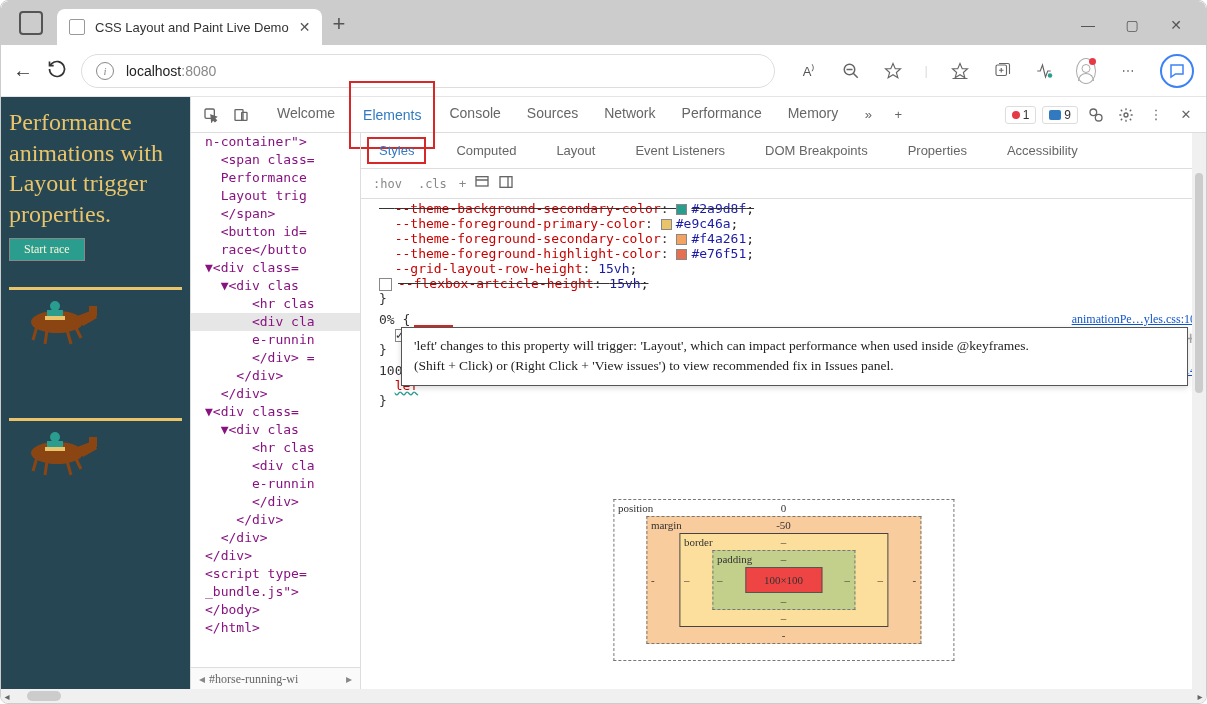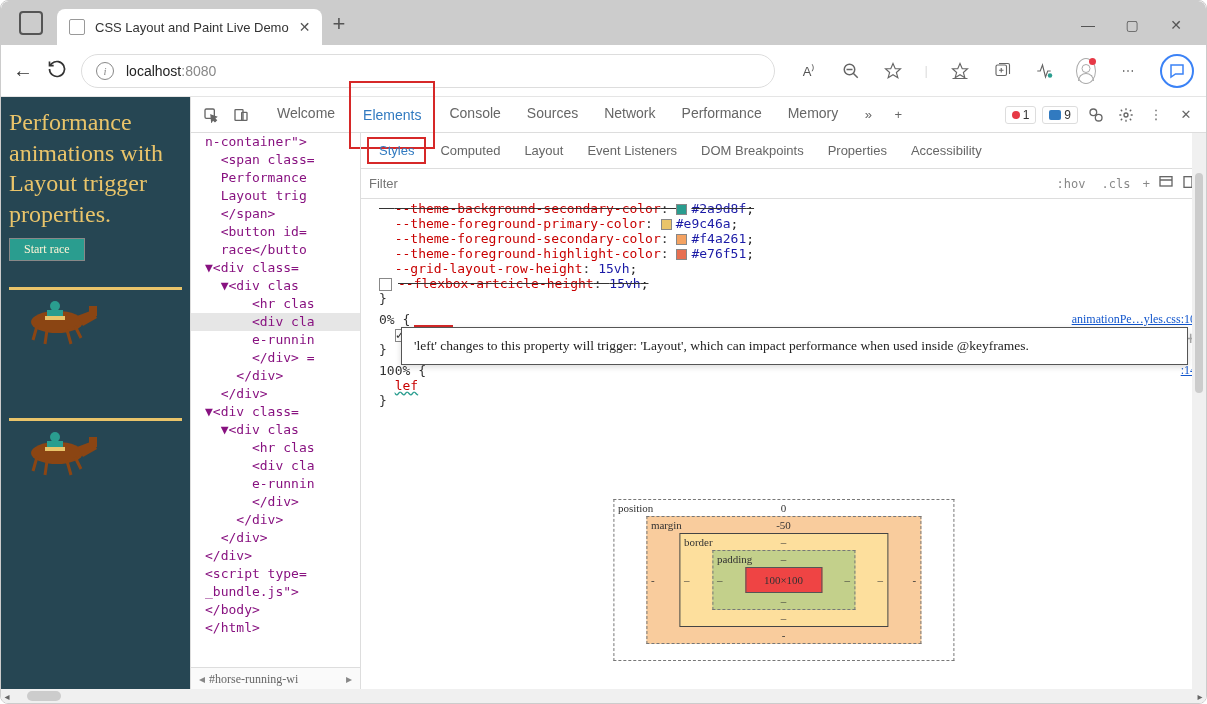--- a/index.html
+++ b/index.html
@@ -66,21 +66,21 @@
 
 .dt-body { flex:1; display:flex; overflow:hidden; }
 .elements-pane { width: 170px; border-right: 1px solid #ddd; font-family: Consolas, monospace; font-size: 13px; overflow: hidden; position: relative; }
 .elements-pane .line { white-space: pre; color: #881280; line-height: 18px; padding-left: 14px; }
 .elements-pane .sel { background:#e6e6e6; }
 .elements-pane .breadcrumb { position:absolute; bottom:0; left:0; right:0; height:24px; border-top:1px solid #ddd; background:#fafafa; display:flex; align-items:center; padding:0 4px; font-family:"Segoe UI"; font-size:12px; color:#666; }
 .elements-pane .breadcrumb .arrow { color:#888; padding:0 4px; }
 
 
 .styles { flex:1; display:flex; flex-direction:column; position:relative; }
-.styles-tabs { height: 36px; border-bottom:1px solid #ddd; display:flex; align-items:center; padding:0 6px; gap:4px; }
+.styles-tabs { height: 36px; border-bottom:1px solid #ddd; display:flex; align-items:center; padding:0 6px; gap:20px; }
 .st-tab { padding: 4px 10px; color:#666; font-size: 13px; }
 .st-tab.highlight { border: 2px solid #d62828; color:#317ac0; }
 .filterrow { height: 30px; border-bottom:1px solid #ddd; display:flex; align-items:center; padding:0 8px; gap:8px; color:#888; }
 .filterrow input { border:none; flex:1; outline:none; font-size:13px; }
 .pill { font-family:Consolas, monospace; font-size:12px; padding:2px 4px; }
 
 .rules { font-family:Consolas, monospace; font-size:13px; padding: 2px 10px 4px 18px; position:relative; }
 .rules .prop { color:#c80000; }
 .rules .val { color:#1a1aa6; }
 .rules .swatch { display:inline-block; width:11px; height:11px; border:1px solid #888; vertical-align:middle; margin-right:4px; }
@@ -325,21 +325,20 @@
         <div class="styles-tabs" id="styles-tabs">
             <span class="st-tab highlight">Styles</span>
             <span class="st-tab">Computed</span>
             <span class="st-tab">Layout</span>
             <span class="st-tab">Event Listeners</span>
             <span class="st-tab">DOM Breakpoints</span>
             <span class="st-tab">Properties</span>
             <span class="st-tab">Accessibility</span>
           </div>
         <div class="filterrow">
-          <input placeholder="Filter" style="">
           <span class="pill">:hov</span>
           <span class="pill">.cls</span>
           <span>+</span>
           <span><svg width="16" height="16" viewBox="0 0 24 24" fill="none" stroke="#666" stroke-width="2">
                 <rect x="3" y="4" width="18" height="14"></rect>
                 <line x1="3" y1="9" x2="21" y2="9"></line>
               </svg></span>
           <span><svg width="16" height="16" viewBox="0 0 24 24" fill="none" stroke="#666" stroke-width="2">
                 <rect x="3" y="4" width="18" height="16"></rect>
                 <line x1="15" y1="4" x2="15" y2="20"></line>
@@ -365,20 +364,21 @@
         </div>
 
         <div class="rules">
           <span>100%</span> {<span class="srclink">:14</span><br>
           &nbsp;&nbsp;<span class="prop" style="text-decoration:underline wavy #2a9d8f">lef</span><br>
           }
         </div>
 
         <div class="tooltip" style="top:194px; left:40px; right:18px;">
           <div>'left' changes to this property will trigger: 'Layout', which can impact performance when used inside @keyframes.</div>
+          <div>(Shift + Click) or (Right Click + 'View issues') to view recommended fix in Issues panel.</div>
         </div>
 
         <div class="boxmodel">
           <div class="bm bm-pos"><span class="lbl">position</span><span class="n-top">0</span>
             <div class="bm bm-margin"><span class="lbl">margin</span><span class="n-top">-50</span><span class="n-left">-</span><span class="n-right">-</span><span class="n-bottom">-</span>
               <div class="bm bm-border"><span class="lbl">border</span><span class="n-top">–</span><span class="n-left">–</span><span class="n-right">–</span><span class="n-bottom">–</span>
                 <div class="bm bm-padding"><span class="lbl">padding</span><span class="n-top">–</span><span class="n-left">–</span><span class="n-right">–</span><span class="n-bottom">–</span>
                   <div class="bm-content">100×100</div>
                 </div>
               </div>

